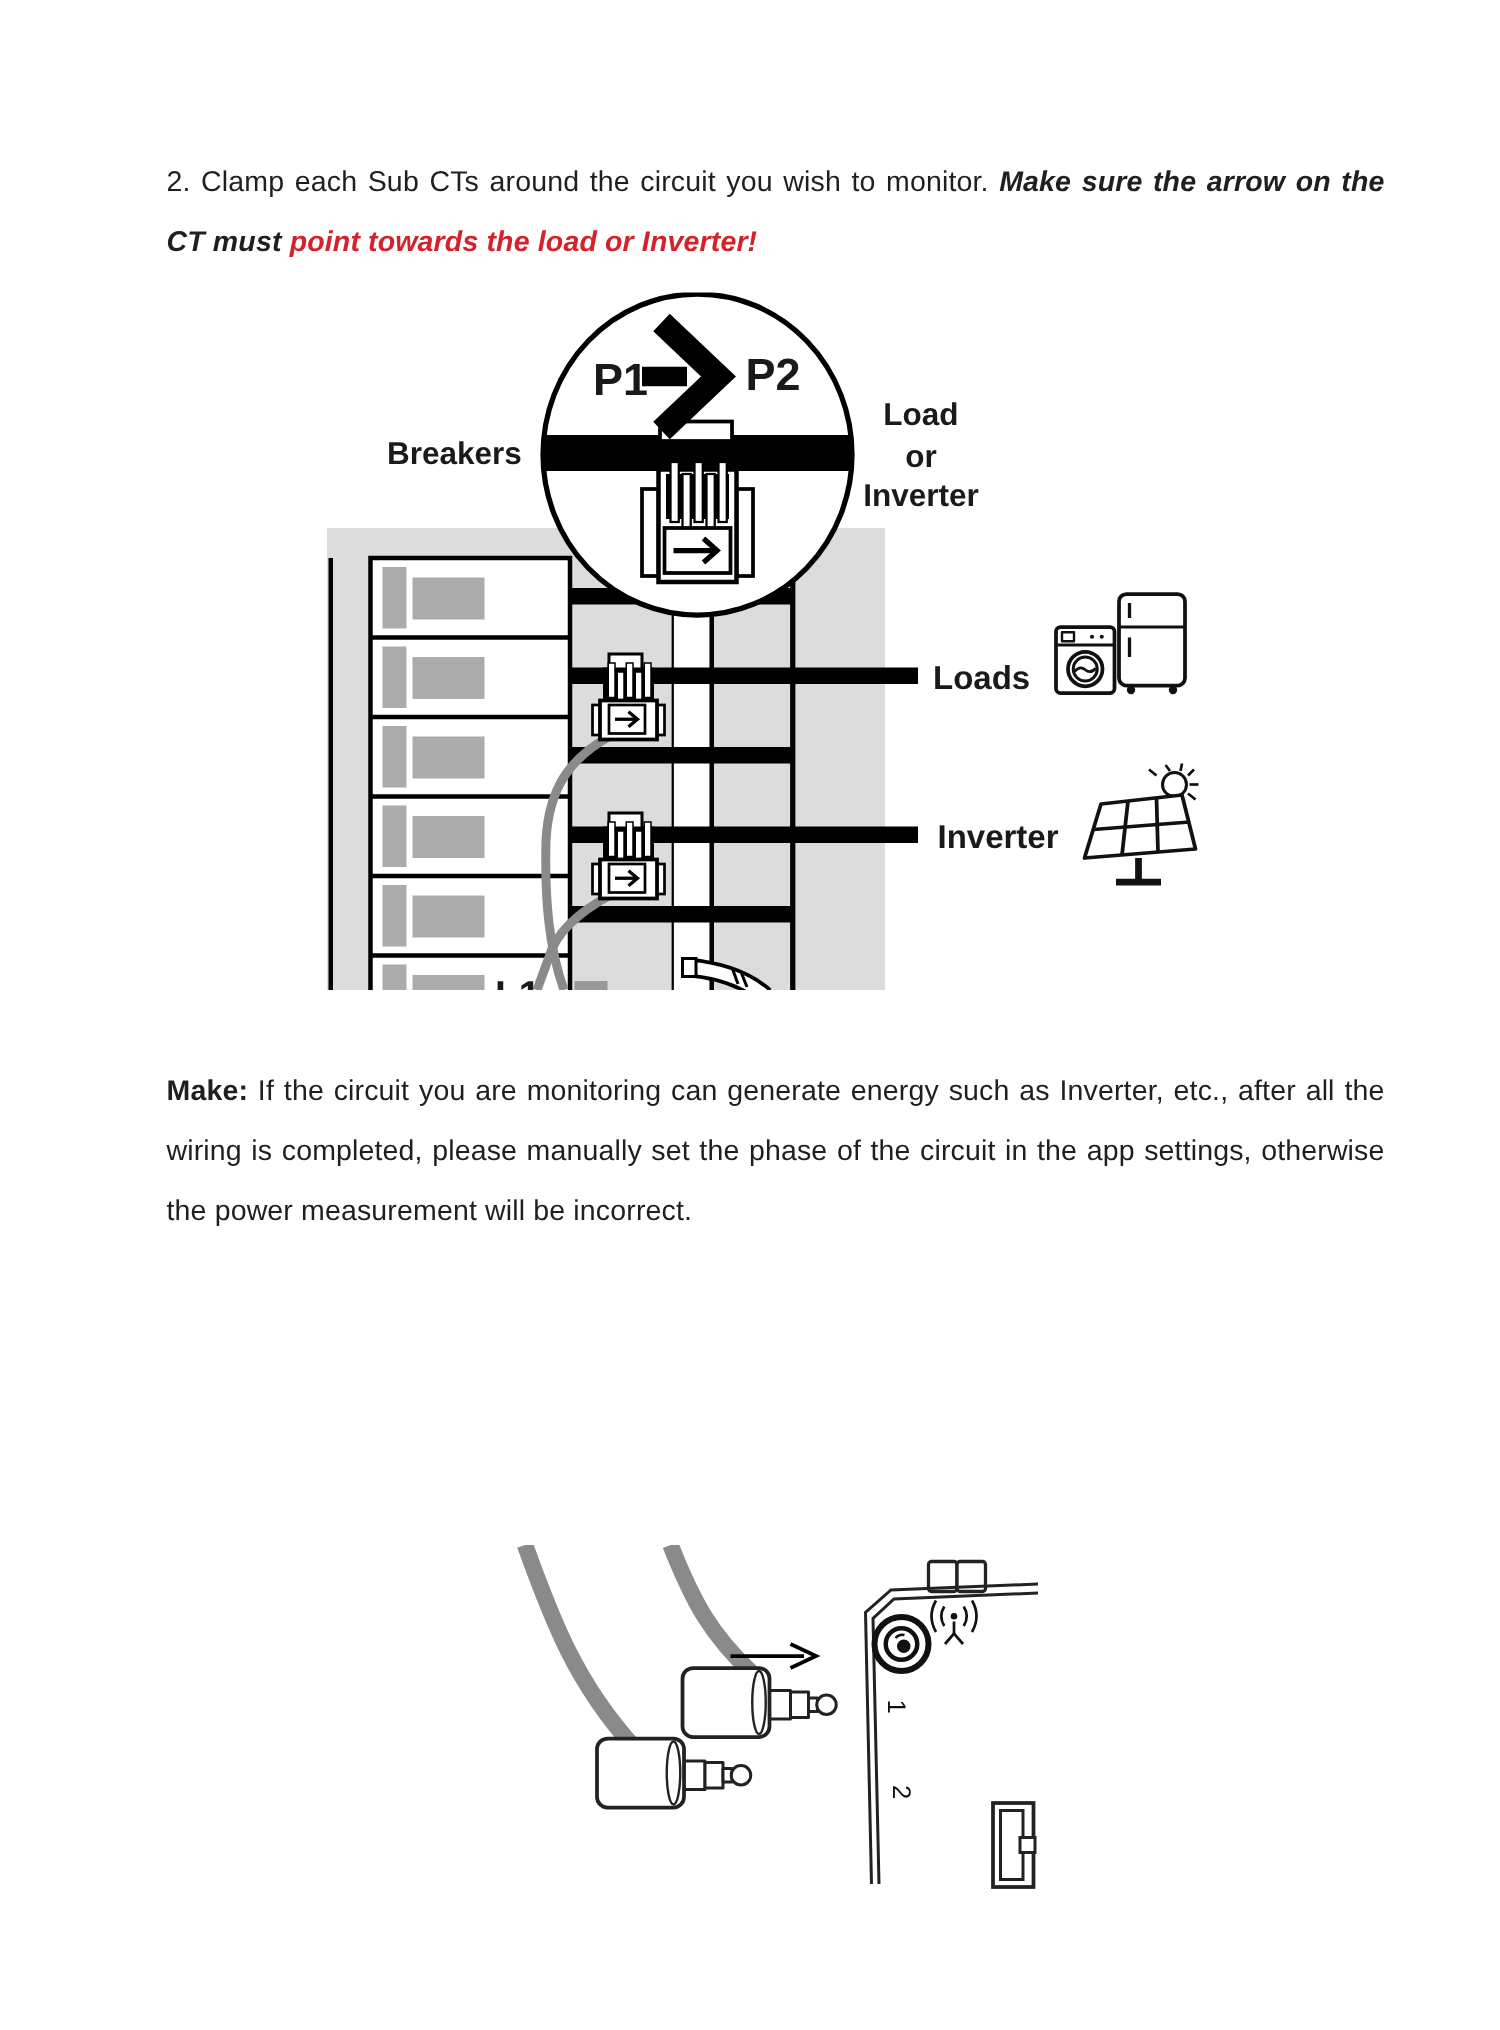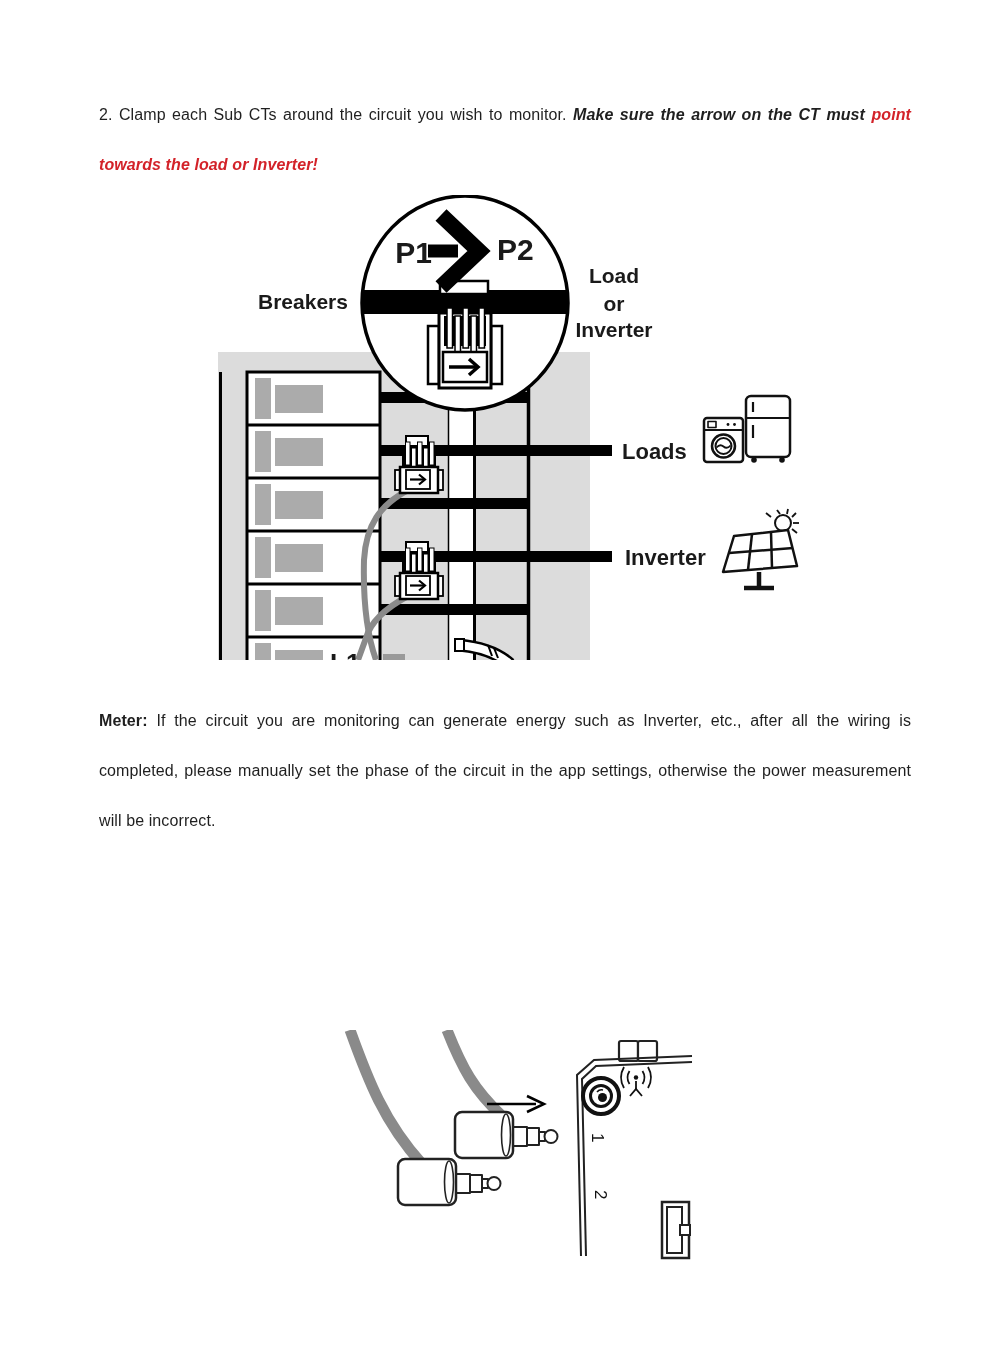--- a/index.html
+++ b/index.html
@@ -1,18 +1,18 @@
 <!DOCTYPE html>
 <html><head>
 <meta charset="utf-8">
 <style>
   html,body{margin:0;padding:0;background:#ffffff;}
   .page{position:relative;width:1000px;height:1353px;background:#ffffff;overflow:hidden;
         font-family:"Liberation Sans",sans-serif;color:#1f1f1f;}
-  .para{position:absolute;left:95px;width:812px;margin:4px;font-size:16px;line-height:50px;
+  .para{position:absolute;left:95px;width:812px;margin:16px;font-size:19px;line-height:40px;
         text-align:justify;letter-spacing:.1px;}
   .b{font-weight:bold;}
   .bi{font-weight:bold;font-style:italic;}
   .red{color:#d32229;}
   svg{position:absolute;overflow:hidden;}
   svg text{font-family:"Liberation Sans",sans-serif;}
 </style>
 </head>
 <body>
 
@@ -189,21 +189,21 @@
       <line x1="752" y1="534" x2="748" y2="570"></line>
       <line x1="771" y1="532" x2="772" y2="568"></line>
       <line x1="729" y1="553" x2="793" y2="548"></line>
       <line x1="759" y1="572" x2="759" y2="586" stroke-width="4.5"></line>
       <line x1="744" y1="588" x2="774" y2="588" stroke-width="4.5"></line>
     </g>
 
     <text x="330" y="672" font-size="26" font-weight="bold" fill="#1a1a1a">L1</text>
   </svg>
 
-  <p class="para" style="top:692px"><span class="b">Meter:</span><span> If the circuit you are monitoring can generate energy such as Inverter, etc., after all the wiring is completed, please manually set the phase of the circuit in the app settings, otherwise the power measurement will be incorrect.</span></p>
+  <p class="para" style="top:692px"><span class="b">Make:</span><span> If the circuit you are monitoring can generate energy such as Inverter, etc., after all the wiring is completed, please manually set the phase of the circuit in the app settings, otherwise the power measurement will be incorrect.</span></p>
 
 
   <svg style="left:330px;top:1030px" width="370" height="230" viewBox="330 1030 370 230">
 
     <g fill="none" stroke="#8a8a8a" stroke-width="11">
       <path d="M 350 1030 C 368 1080 384 1122 422 1164"></path>
       <path d="M 447 1030 C 462 1068 474 1090 502 1116"></path>
     </g>
 
     <g fill="#fff" stroke="#222" stroke-width="2.5" stroke-linejoin="round">

